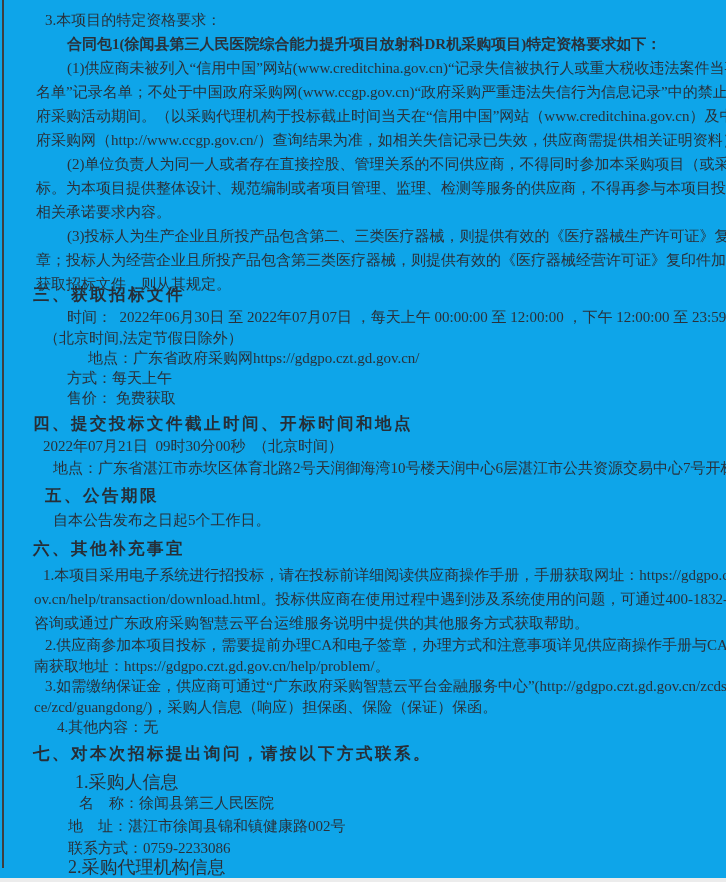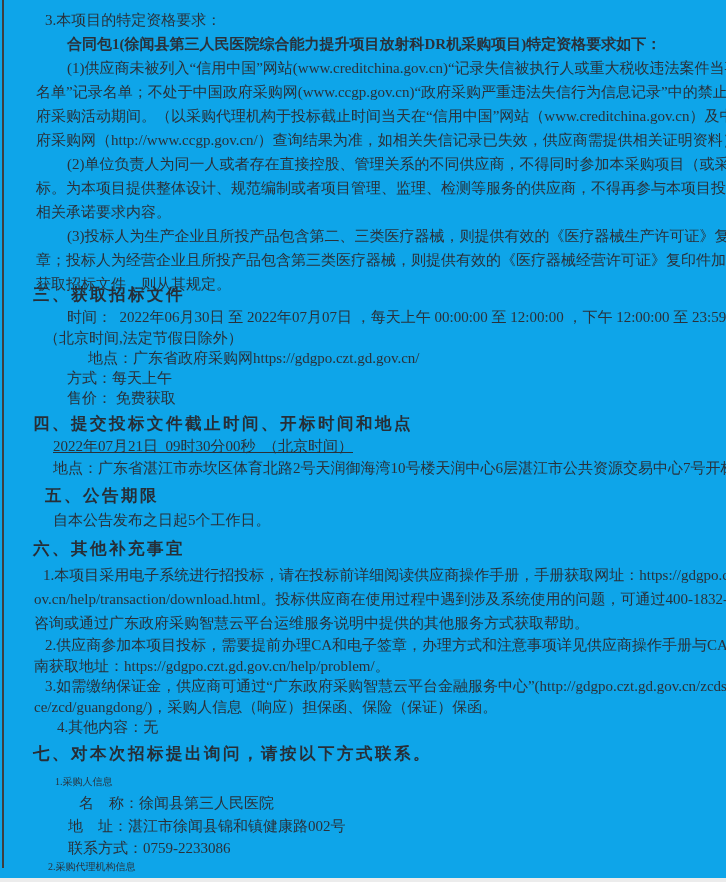--- a/index.html
+++ b/index.html
@@ -36,21 +36,22 @@
     white-space: pre;
     font-size: 15px;
     line-height: 20px;
     color: #2a313a;
   }
   .line.body-bold {
     font-weight: bold;
     text-align: center;
   }
   .line.body-small {
-    font-size: 10px;
+    font-size: 18px;
+    margin-left: 20px;
   }
   .line.heading {
     font-weight: bold;
     font-size: 16.5px;
     letter-spacing: 2.5px;
     color: #272e37;
   }
 </style>
 </head>
 <body>
@@ -70,21 +71,21 @@
       <div class="line body" style="left: 67px; top: 226px;">(3)投标人为生产企业且所投产品包含第二、三类医疗器械，则提供有效的《医疗器械生产许可证》复印件加盖公</div>
       <div class="line body" style="left: 36px; top: 250px;">章；投标人为经营企业且所投产品包含第三类医疗器械，则提供有效的《医疗器械经营许可证》复印件加盖公章；如</div>
       <div class="line body" style="left: 36px; top: 274px;">获取招标文件，则从其规定。</div>
       <div class="line heading" style="left: 33px; top: 285px;">三、获取招标文件</div>
       <div class="line body" style="left: 67px; top: 307px;">时间：  2022年06月30日 至 2022年07月07日 ，每天上午 00:00:00 至 12:00:00 ，下午 12:00:00 至 23:59:59</div>
       <div class="line body" style="left: 36px; top: 328px; margin-left: 8px;">（北京时间,法定节假日除外）</div>
       <div class="line body" style="left: 76px; top: 348px; margin-left: 12px;">地点：广东省政府采购网https://gdgpo.czt.gd.gov.cn/</div>
       <div class="line body" style="left: 67px; top: 368px;">方式：每天上午</div>
       <div class="line body" style="left: 67px; top: 388px;">售价： 免费获取</div>
       <div class="line heading" style="left: 33px; top: 414px;">四、提交投标文件截止时间、开标时间和地点</div>
-      <div class="line body" style="left: 53px; top: 436px; text-decoration: underline;">2022年07月21日  09时30分00秒  （北京时间）</div>
+      <div class="line body" style="left: 43px; top: 436px;">2022年07月21日  09时30分00秒  （北京时间）</div>
       <div class="line body" style="left: 53px; top: 458px;">地点：广东省湛江市赤坎区体育北路2号天润御海湾10号楼天润中心6层湛江市公共资源交易中心7号开标室</div>
       <div class="line heading" style="left: 33px; top: 486px; margin-left: 12px;">五、公告期限</div>
       <div class="line body" style="left: 53px; top: 510px;">自本公告发布之日起5个工作日。</div>
       <div class="line heading" style="left: 33px; top: 539px;">六、其他补充事宜</div>
       <div class="line body" style="left: 43px; top: 565px;">1.本项目采用电子系统进行招投标，请在投标前详细阅读供应商操作手册，手册获取网址：https://gdgpo.czt.gd.g</div>
       <div class="line body" style="left: 34px; top: 589px;">ov.cn/help/transaction/download.html。投标供应商在使用过程中遇到涉及系统使用的问题，可通过400-1832-999进行</div>
       <div class="line body" style="left: 34px; top: 613px;">咨询或通过广东政府采购智慧云平台运维服务说明中提供的其他服务方式获取帮助。</div>
       <div class="line body" style="left: 45px; top: 635px;">2.供应商参加本项目投标，需要提前办理CA和电子签章，办理方式和注意事项详见供应商操作手册与CA办理指南，指</div>
       <div class="line body" style="left: 34px; top: 656px;">南获取地址：https://gdgpo.czt.gd.gov.cn/help/problem/。</div>
       <div class="line body" style="left: 45px; top: 676px;">3.如需缴纳保证金，供应商可通过“广东政府采购智慧云平台金融服务中心”(http://gdgpo.czt.gd.gov.cn/zcdservi</div>

